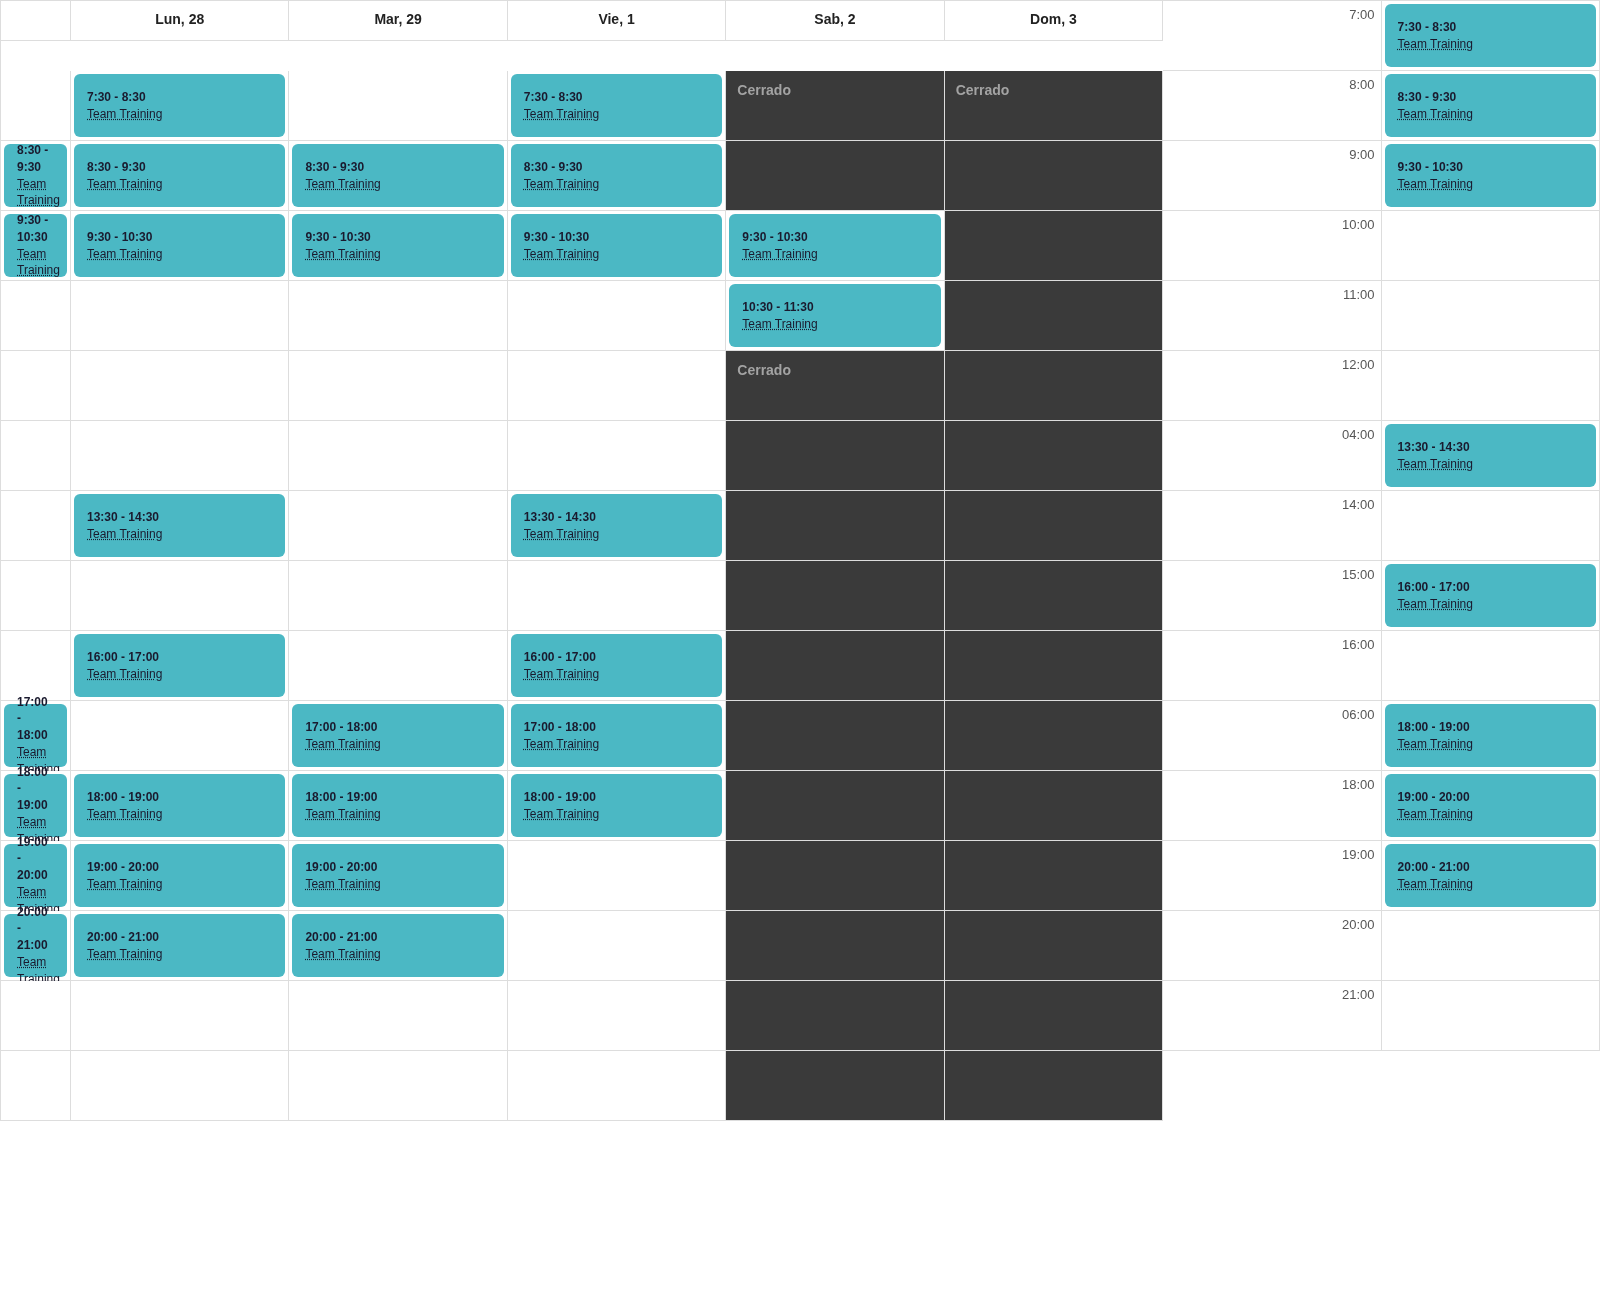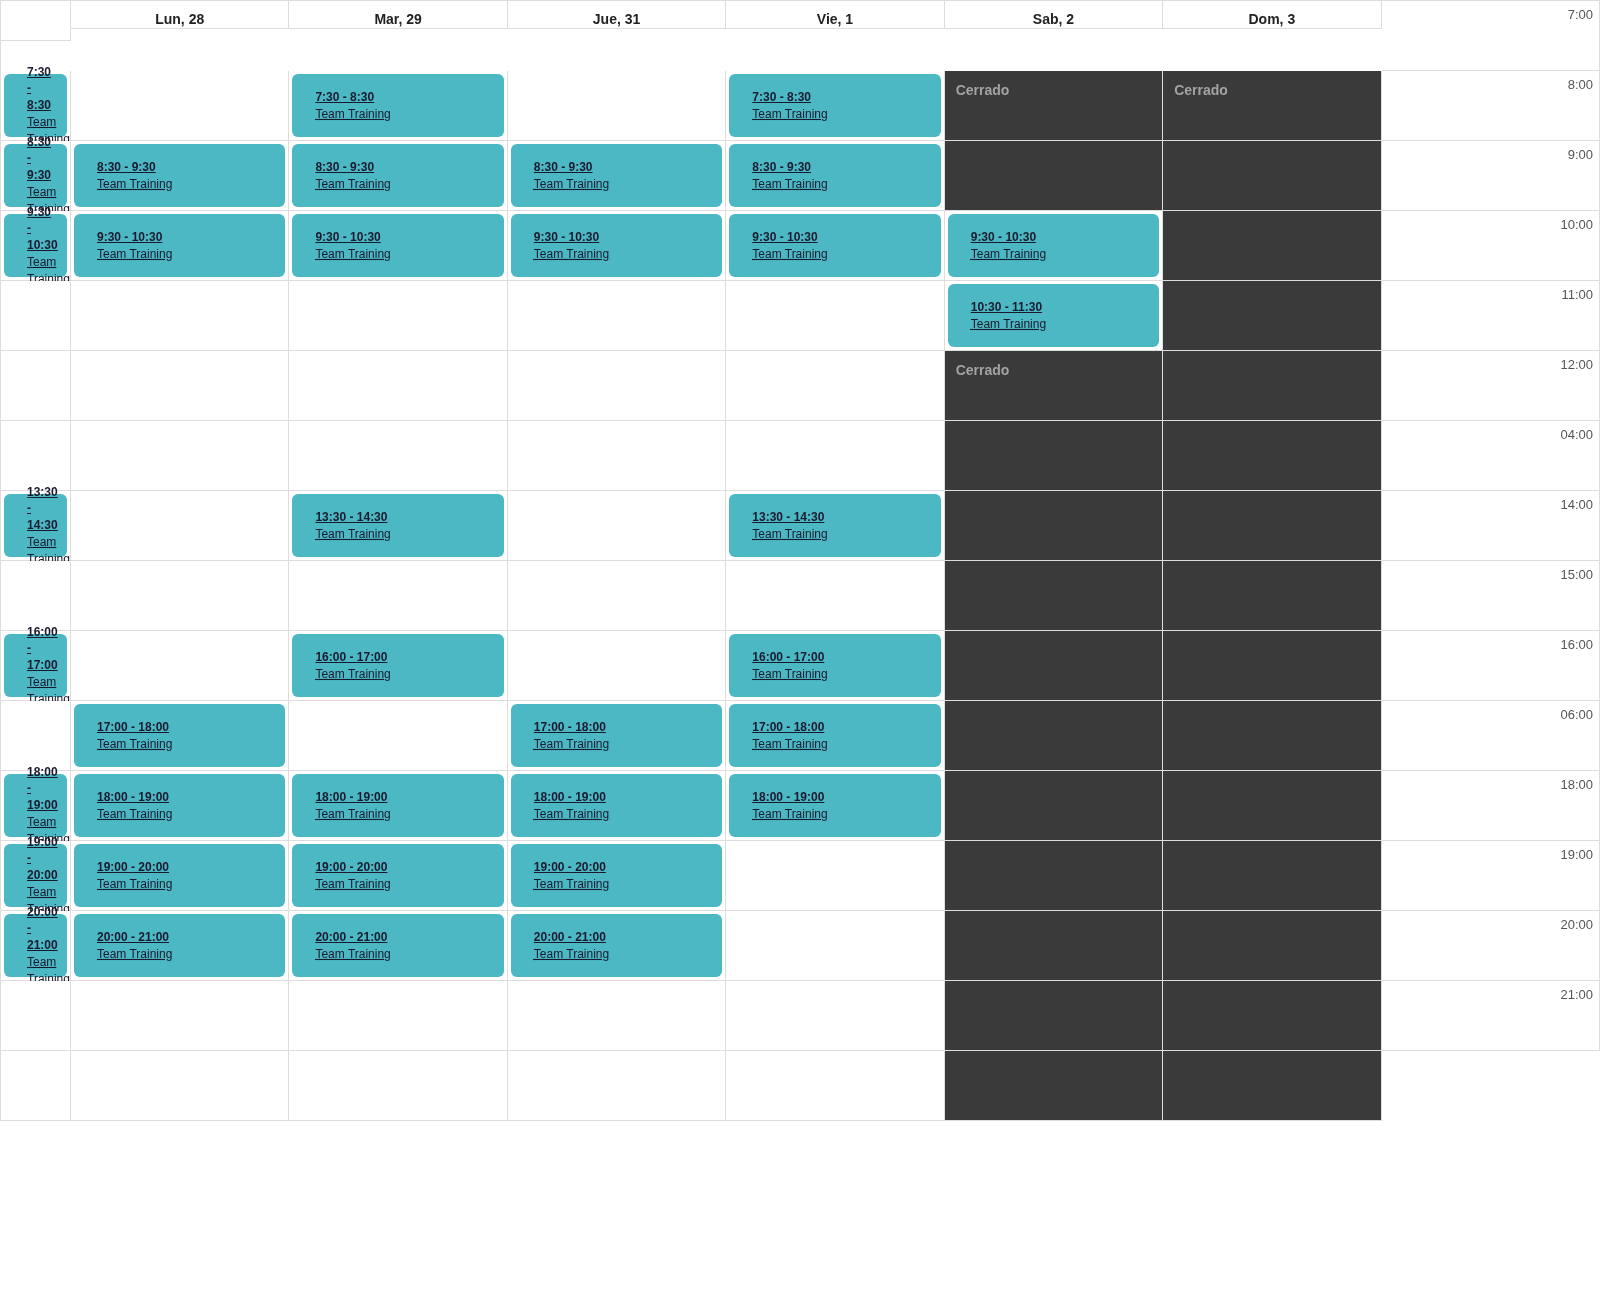--- a/index.html
+++ b/index.html
@@ -56,60 +56,58 @@
       color: #a3a3a3;
       font-size: 14px;
       font-weight: bold;
       padding: 8px;
       display: block;
     }
 
     .event-block {
       background: #4bb8c4;
       border-radius: 6px;
-      padding: 5px 23px;
+      padding: 5px 13px;
       color: #1a1a2e;
       font-size: 12px;
       line-height: 1.4;
       cursor: pointer;
       height: 100%;
       display: flex;
       flex-direction: column;
       justify-content: center;
-      text-decoration: underline;
     }
 
     .event-block .time {
       font-weight: bold;
     }
 
     .event-block .title {
       text-decoration: underline;
       text-decoration-style: dotted;
     }
 
     .corner-cell {
       border-right: 1px solid #ddd;
       border-bottom: 1px solid #ddd;
       height: 40px;
     }
 
     .header-row-cell {
-      height: 28px;
+      height: 40px;
     }
   </style>
 </head>
 <body>
 
 <div class="calendar-wrapper">
   <div class="calendar-grid" id="calendar-grid">
   <div class="header-cell corner-cell"></div>
       <div class="header-cell header-row-cell">Lun, 28</div>
       <div class="header-cell header-row-cell">Mar, 29</div>
-      <div class="header-cell header-row-cell">Jue, 31</div>
       <div class="header-cell header-row-cell">Vie, 1</div>
       <div class="header-cell header-row-cell">Sab, 2</div>
       <div class="header-cell header-row-cell">Dom, 3</div>
       <div class="time-cell">7:00</div>
       <div class="day-cell">
         <div class="event-block">
           <span class="time">7:30 - 8:30</span>
           <span class="title">Team Training</span>
         </div>
       </div>

